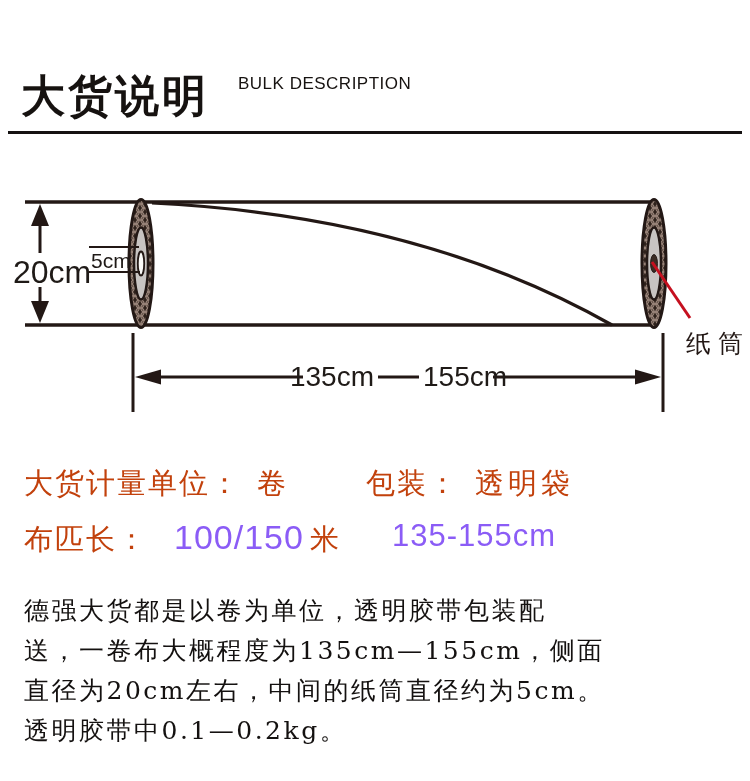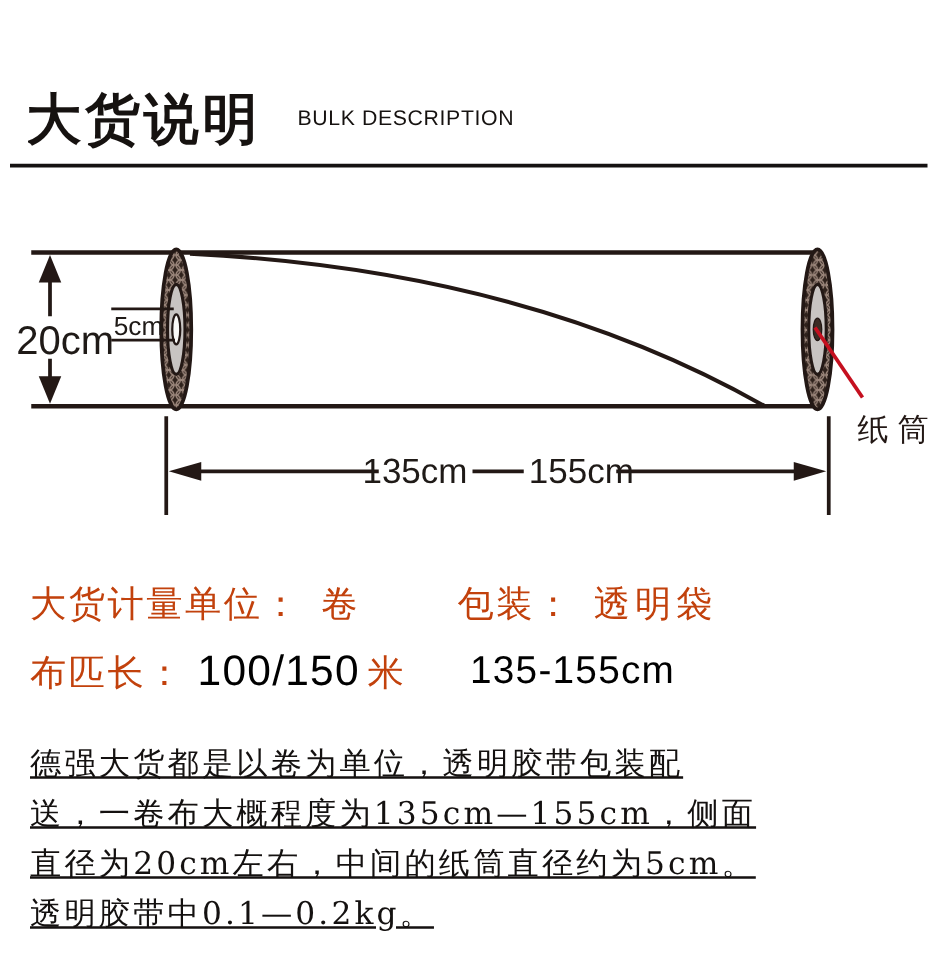--- a/index.html
+++ b/index.html
@@ -6,21 +6,21 @@
   html,body { background:#ffffff; }
   .page{
     position:relative; width:750px; height:781px; background:#ffffff;
     overflow:hidden;
     font-family:"Liberation Sans","DejaVu Sans",sans-serif;
     color:#1c1713;
   }
   
   .title-row{
     position:absolute; left:21px; top:74px;
-    display:flex; align-items:center;
+    display:flex; align-items:flex-start;
   }
   .title-zh{
     font-family:"DejaVu Serif","Liberation Serif",serif;
     font-weight:700; font-size:44px; line-height:1; color:#161210;
     letter-spacing:3px; white-space:nowrap;
   }
   .title-en{
     font-family:"Liberation Sans","DejaVu Sans",sans-serif;
     font-size:17px; letter-spacing:0.5px; color:#161210;
     margin-left:29px; padding-bottom:2px; white-space:nowrap;
@@ -34,34 +34,34 @@
   .diagram svg{ display:block; }
   .svg-num{ font-family:"Liberation Sans","DejaVu Sans",sans-serif; fill:#1f1a17; }
   .svg-zh{ font-family:"DejaVu Serif","Liberation Serif",serif; fill:#231815; }
   
   .spec-item{ position:absolute; display:flex; align-items:baseline; white-space:nowrap; }
   .zh{ font-family:"DejaVu Serif","Liberation Serif",serif; color:#c2410c; }
   .spec-label{ font-size:29px; letter-spacing:2px; }
   .spec-value-zh{ font-size:29px; letter-spacing:4px; margin-left:16px; }
   .spec-value-num{
     font-family:"Liberation Sans","DejaVu Sans",sans-serif;
-    font-size:34px; letter-spacing:1px; margin-left:10px; color:#000000;
+    font-size:34px; letter-spacing:1px; margin-left:26px; color:#8b5cf6;
   }
   .spec-unit{ font-size:29px; margin-left:6px; }
   .row1-left{ left:24px; top:464px; }
   .row1-right{ left:366px; top:464px; }
   .row2-left{ left:24px; top:518px; }
   .row2-right{ left:366px; top:518px; }
   .row2-right .spec-value-num{ font-size:31px; }
   
   .paragraph{ position:absolute; left:24px; top:591px; width:530px; }
   .para-line{
     font-family:"DejaVu Serif","Liberation Serif",serif;
     font-size:25px; line-height:40px; letter-spacing:2.5px;
-    color:#141110; white-space:nowrap;text-decoration:underline;
+    color:#141110; white-space:nowrap;
   }
 </style>
 </head>
 <body>
 
 <div class="page">
 
   <div class="title-row">
     <h1 class="title-zh">大货说明</h1>
     <span class="title-en">BULK DESCRIPTION</span>

